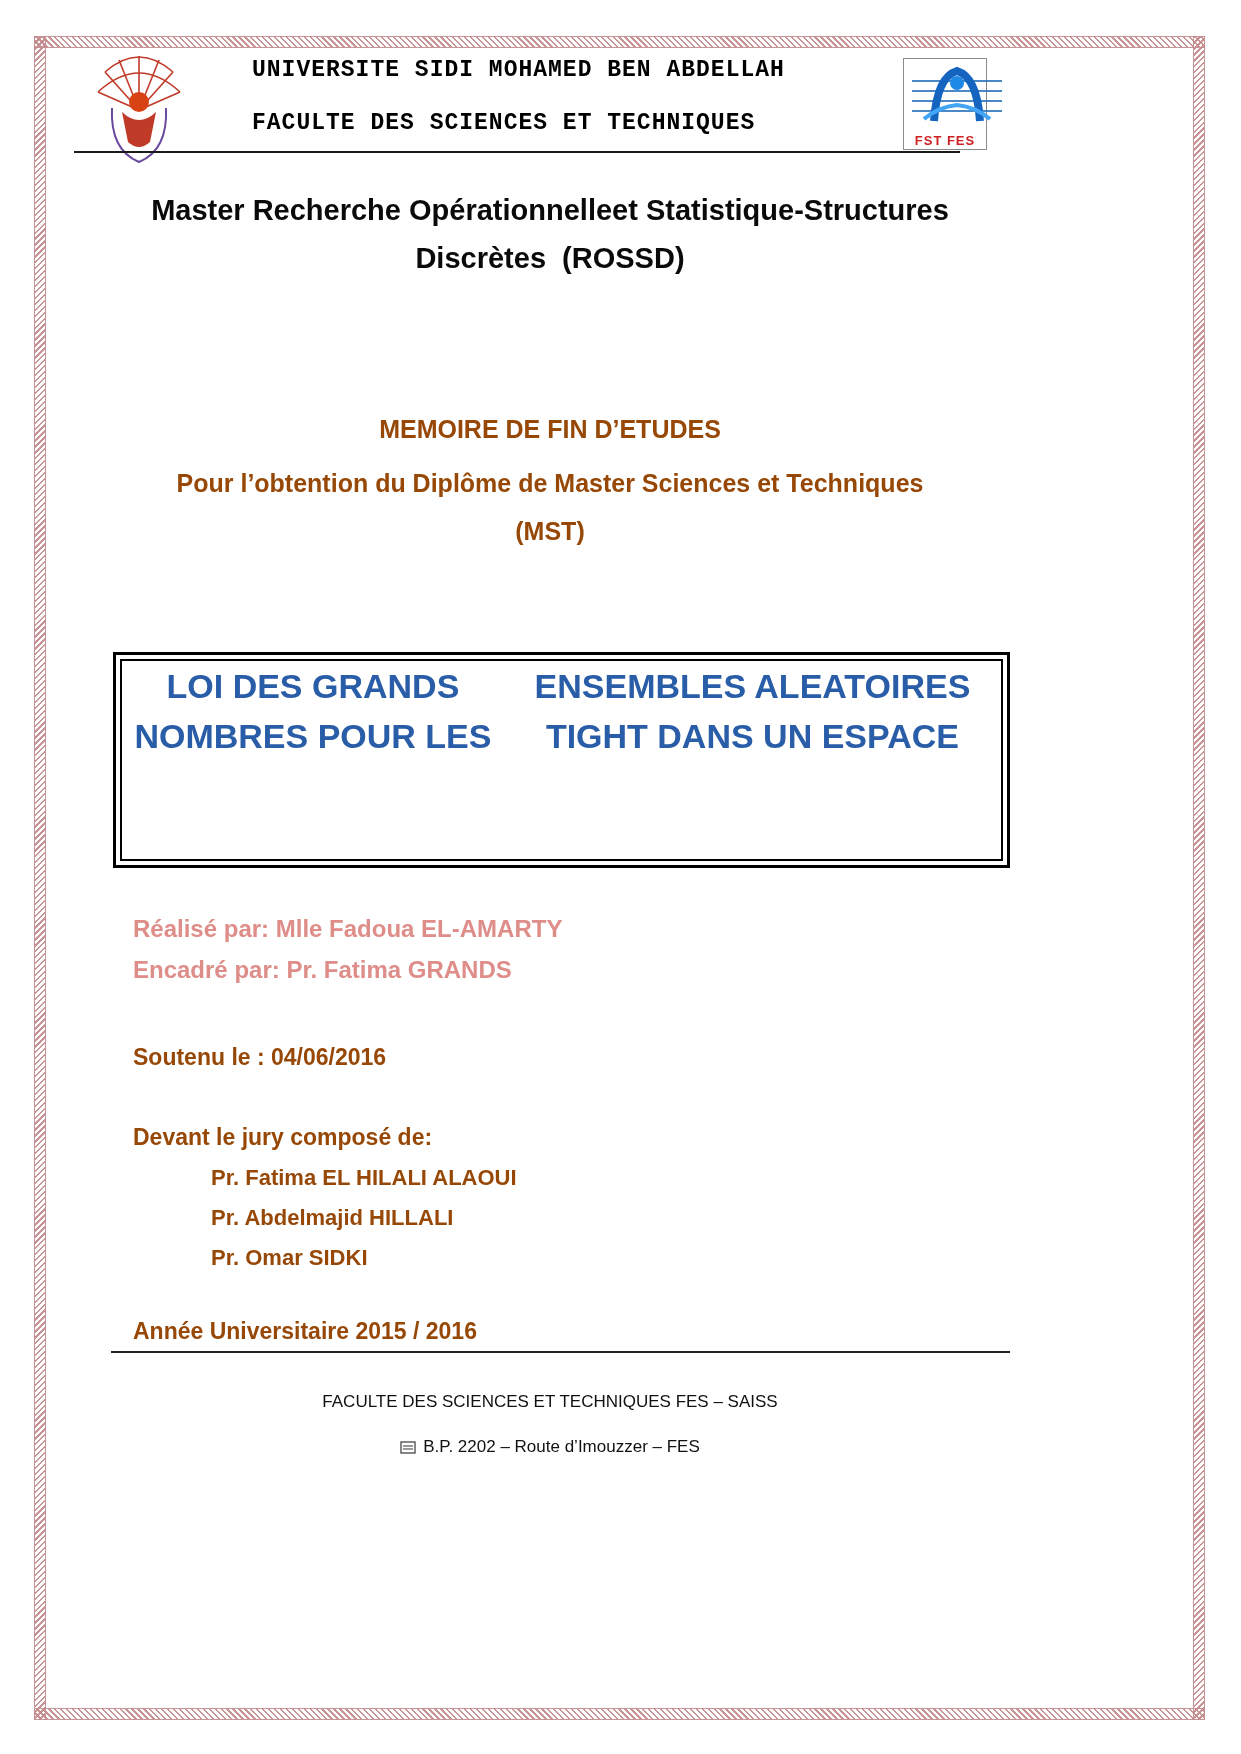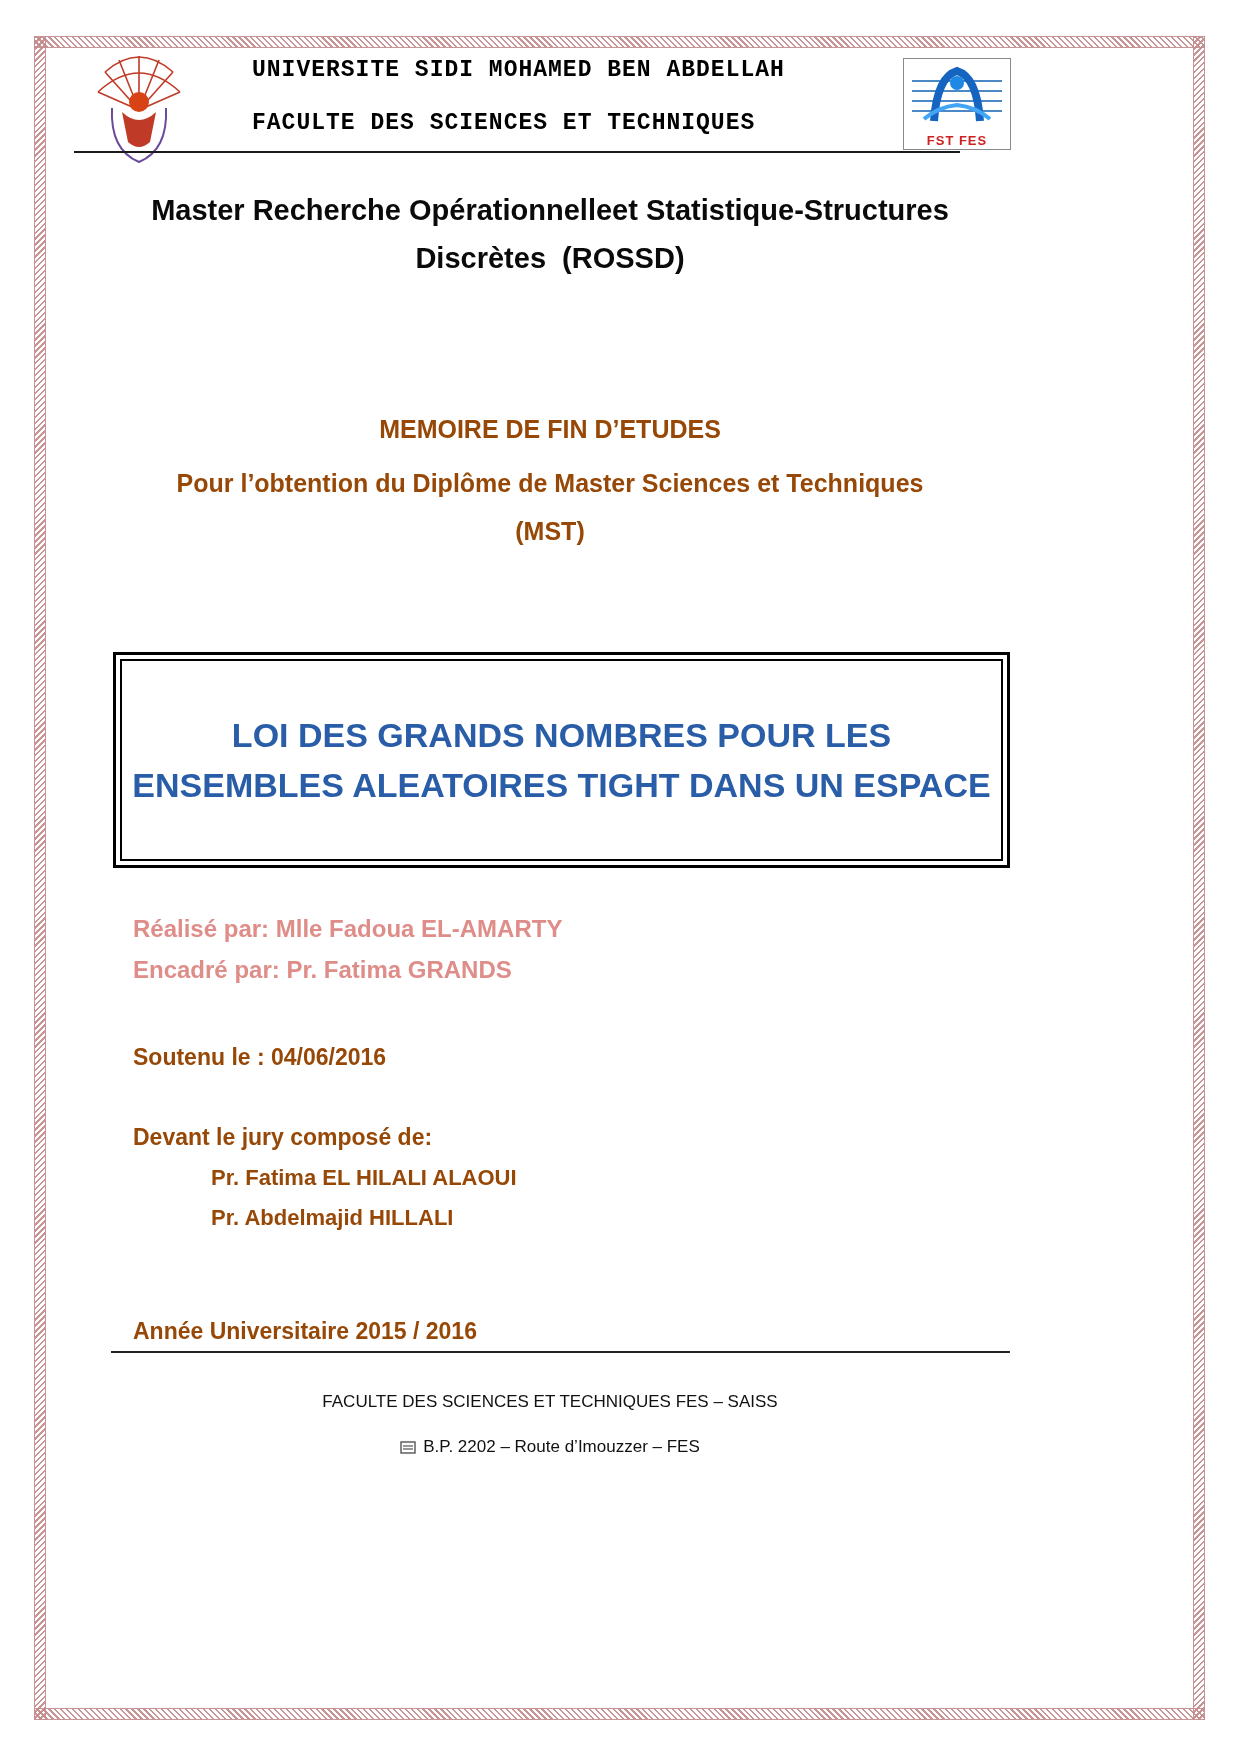--- a/index.html
+++ b/index.html
@@ -34,21 +34,21 @@
 
   
   .uni-logo{ position:absolute; left:92px; top:50px; width:95px; height:115px; }
   .hdr-line{
     position:absolute; left:252px; font-family:"Liberation Mono","DejaVu Sans Mono",monospace;
     font-weight:bold; font-size:23px; letter-spacing:1px; color:#000; white-space:nowrap;
   }
   .hdr-uni{ top:57px; }
   .hdr-fac{ top:110px; }
   .fst-logo{
-    position:absolute; left:903px; top:58px; width:108px; height:92px;
+    position:absolute; left:903px; top:58px; width:84px; height:92px;
     border:1px solid #8a8a8a; background:#fff;
   }
   .fst-label{
     position:absolute; left:0; right:0; bottom:1px; text-align:center;
     color:#cc2222; font-weight:bold; font-size:13px; letter-spacing:1px;
   }
   .header-rule{ position:absolute; left:74px; top:151px; width:886px; height:2px; background:#1a1a1a; }
 
   
   .center-col{ position:absolute; left:45px; width:1010px; text-align:center; }
@@ -58,21 +58,21 @@
 
   .memoire-heading{ top:415px; font-size:25px; font-weight:bold; color:var(--brown); }
   .pour-line1{ top:469px; font-size:25px; font-weight:bold; color:var(--brown); }
   .pour-line2{ top:517px; font-size:25px; font-weight:bold; color:var(--brown); }
 
   
   .title-box{ position:absolute; left:113px; top:652px; width:897px; height:216px;
     border:3px solid #000; padding:4px; background:#fff; }
   .title-box-inner{
     width:100%; height:100%; border:2px solid #000;
-    display:flex; flex-direction:column; justify-content:center;
+    display:flex; flex-direction:row; justify-content:center;
     text-align:center; color:var(--title_blue);
     font-size:34px; font-weight:bold; line-height:50px;
   }
 
   
   .credits{ position:absolute; left:133px; top:908px; font-size:24px; font-weight:bold;
     color:var(--pink); line-height:41px; }
   .soutenu{ position:absolute; left:133px; top:1044px; font-size:23px; font-weight:bold; color:var(--brown); }
   .jury-heading{ position:absolute; left:133px; top:1124px; font-size:23px; font-weight:bold; color:var(--brown); }
   .jury-list{ position:absolute; left:211px; top:1158px; font-size:22px; font-weight:bold;
@@ -151,20 +151,21 @@
 <div class="credits">
   <div>Réalisé par: Mlle Fadoua EL-AMARTY</div>
   <div>Encadré par: Pr. Fatima GRANDS</div>
 </div>
 
 <div class="soutenu">Soutenu le : 04/06/2016</div>
 <div class="jury-heading">Devant le jury composé de:</div>
 <ul class="jury-list">
   <li>Pr. Fatima EL HILALI ALAOUI</li>
   <li>Pr. Abdelmajid HILLALI</li>
+  <li>Pr. Omar SIDKI</li>
 </ul>
 <div class="annee">Année Universitaire 2015 / 2016</div>
 
 <div class="bottom-rule"></div>
 
 <div class="center-col footer1">FACULTE DES SCIENCES ET TECHNIQUES FES – SAISS</div>
 <div class="center-col footer2">
   <span class="mail-icon">
     <svg width="16" height="13" viewBox="0 0 16 13" aria-hidden="true">
       <rect x="1" y="1" width="14" height="11" fill="#fff" stroke="#555" stroke-width="1.4"></rect>

